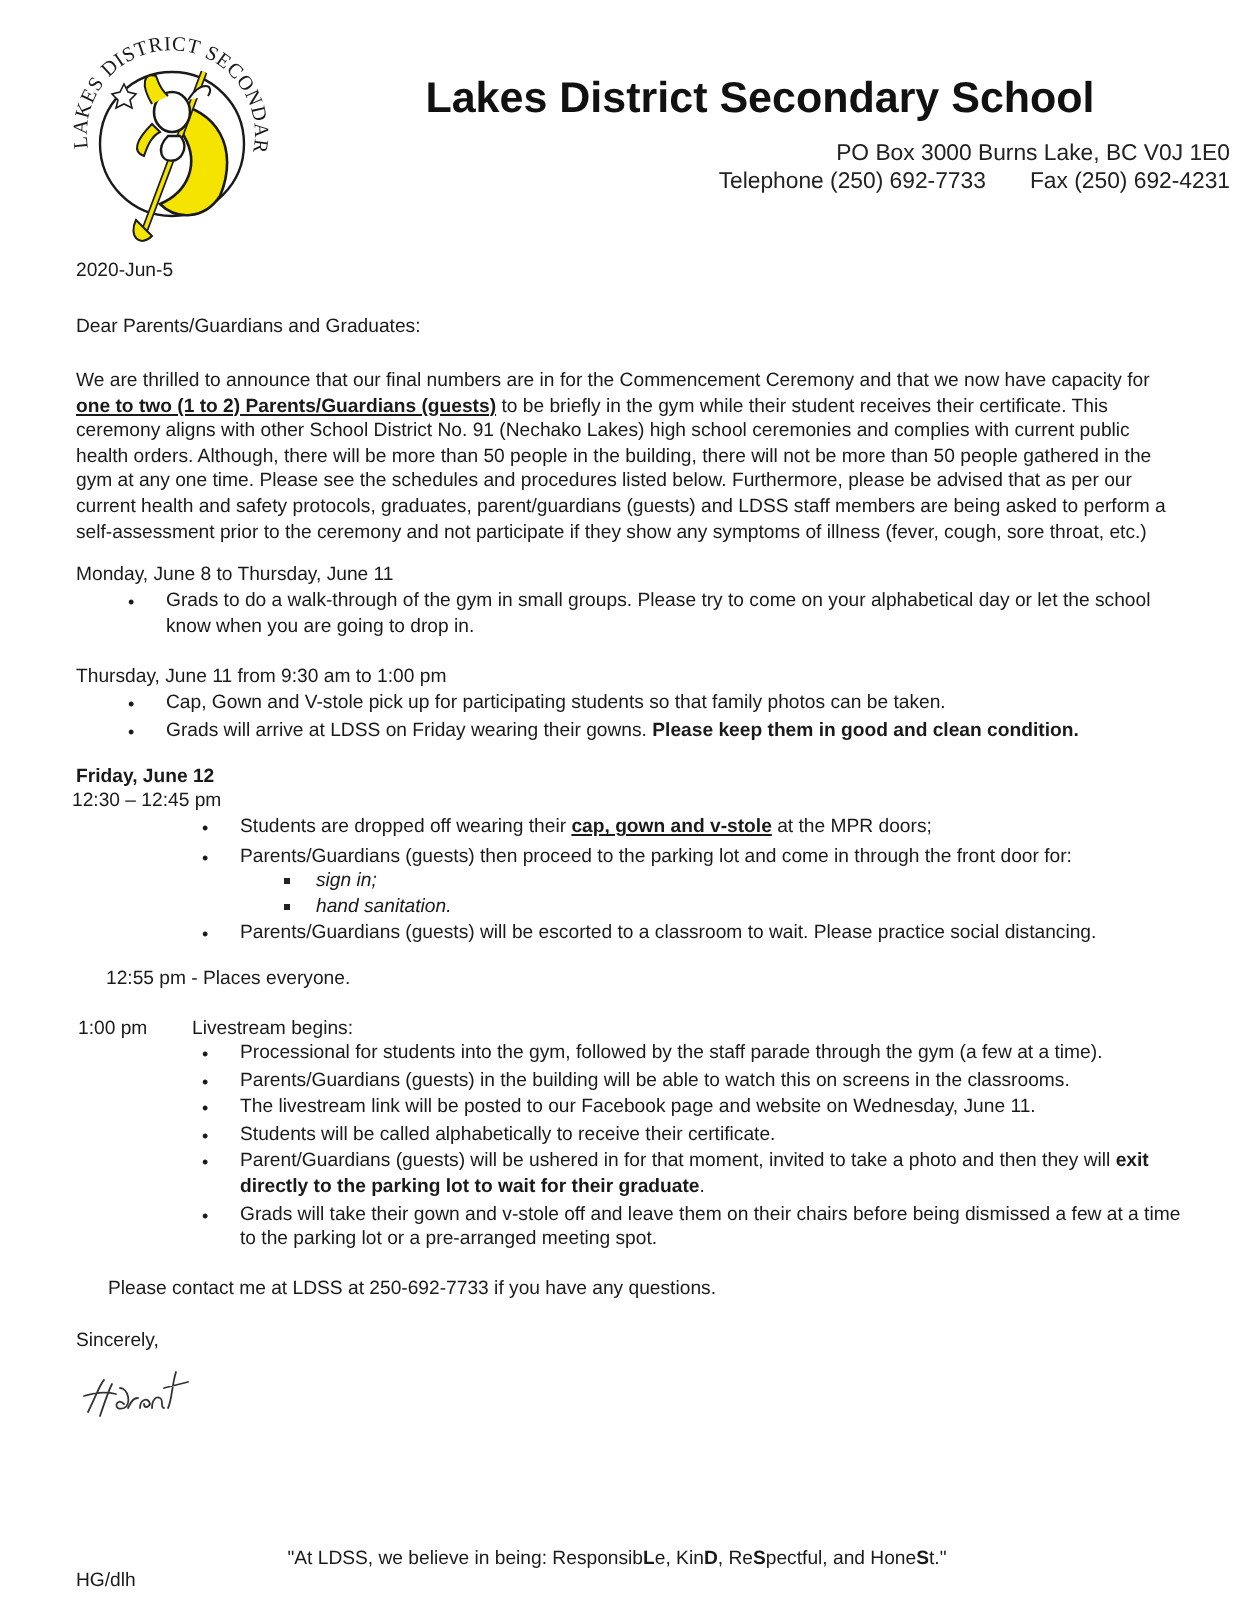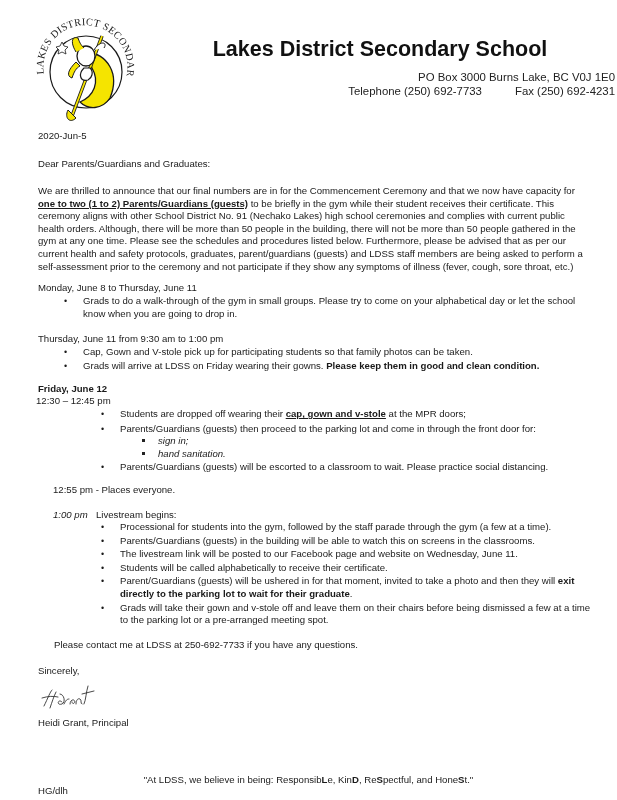--- a/index.html
+++ b/index.html
@@ -17,21 +17,21 @@
     .logo { position: absolute; left: 28px; top: 12px; width: 112px; height: 112px; }
     .school-name {
       position: absolute; left: 145px; top: 36px; width: 470px;
       text-align: center; font-weight: bold; font-size: 21.5px; line-height: 26px;
       color: #111;
     }
     .address {
       position: absolute; left: 145px; top: 70px; width: 470px;
       text-align: right; font-size: 11.4px; line-height: 14px; color: #222;
     }
-    .address .fax { margin-left: 33px; }
+    .address .fax { margin-left: 22px; }
 
     
     .body-text { position: absolute; left: 38px; width: 545px; }
     .date { top: 130px; }
     .salutation { top: 158px; }
     .intro { top: 185px; text-align: left; }
     .u-bold { font-weight: bold; text-decoration: underline; }
     .bold { font-weight: bold; }
 
     .section-head { position: absolute; left: 38px; }
@@ -42,21 +42,21 @@
     }
     ul.sq { list-style: none; margin-top: 0; }
     ul.sq li { position: relative; font-style: italic; }
     ul.sq li .sqdot {
       position: absolute; left: -16px; top: 4px; width: 3px; height: 3px; background: #222;
     }
 
     .fri-head { top: 383px; font-weight: bold; }
     .fri-time1 { position: absolute; left: 36px; top: 395px; }
     .places { position: absolute; left: 53px; top: 484px; }
-    .livestream-time { position: absolute; left: 53px; top: 509px; font-style: italic; }
+    .livestream-time { position: absolute; left: 39px; top: 509px; }
     .livestream-label { position: absolute; left: 96px; top: 509px; }
 
     .contact { top: 639px; padding-left: 16px; }
     .sincerely { top: 665px; }
     .signature {
       position: absolute; left: 40px; top: 684px; width: 90px; height: 30px;
     }
     .principal { top: 717px; }
     .initials { top: 785px; }
     .motto {
@@ -151,17 +151,16 @@
   <div class="body-text contact">Please contact me at LDSS at 250-692-7733 if you have any questions.</div>
   <div class="body-text sincerely">Sincerely,</div>
   <div class="signature">
     <svg width="90" height="30" viewBox="0 0 90 30">
       <path d="M4 22 C8 14 10 8 12 6 M2 14 C8 12 14 12 18 13 M10 24 C12 18 14 12 16 8
                M22 18 C18 14 16 22 22 20 C26 18 24 10 20 10 M24 20 C26 16 27 15 29 15
                M30 20 C30 16 34 14 35 18 C34 20 32 20 32 18 M36 20 C36 16 38 14 40 15 C42 16 40 20 42 20
                M44 20 C46 16 46 8 48 2 M42 10 C46 9 50 8 54 7" fill="none" stroke="#333" stroke-width="0.9" stroke-linecap="round"></path>
     </svg>
   </div>
-  <div class="body-text principal">Heidi Grant, Principal</div>
   <div class="body-text initials">HG/dlh</div>
 
   <div class="motto"><span>"At LDSS, we believe in being: Responsib</span><b>L</b><span>e, Kin</span><b>D</b><span>, Re</span><b>S</b><span>pectful, and Hone</span><b>S</b><span>t."</span></div>
 </div>
 
 </body></html>

